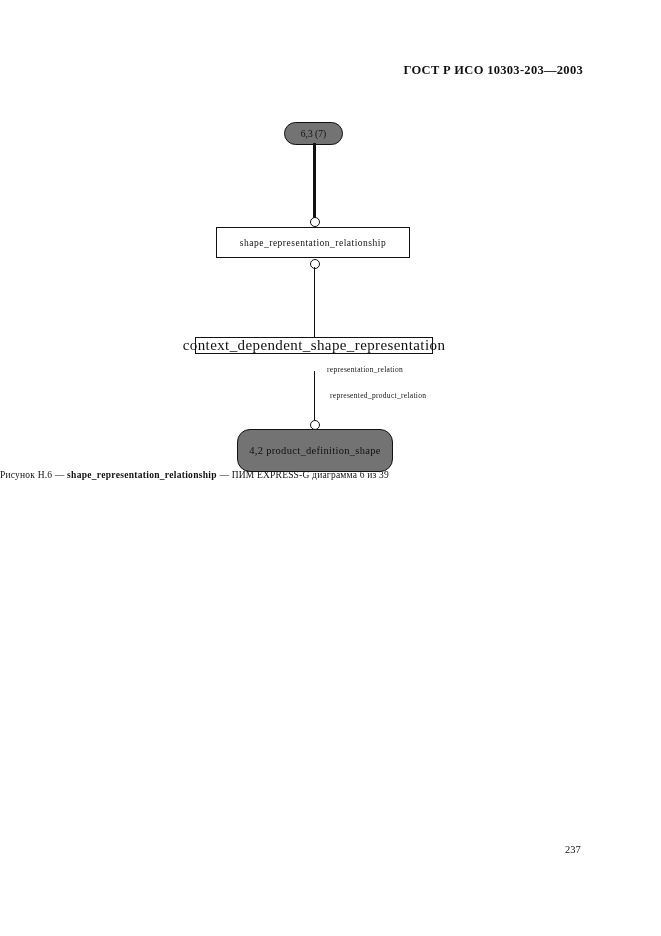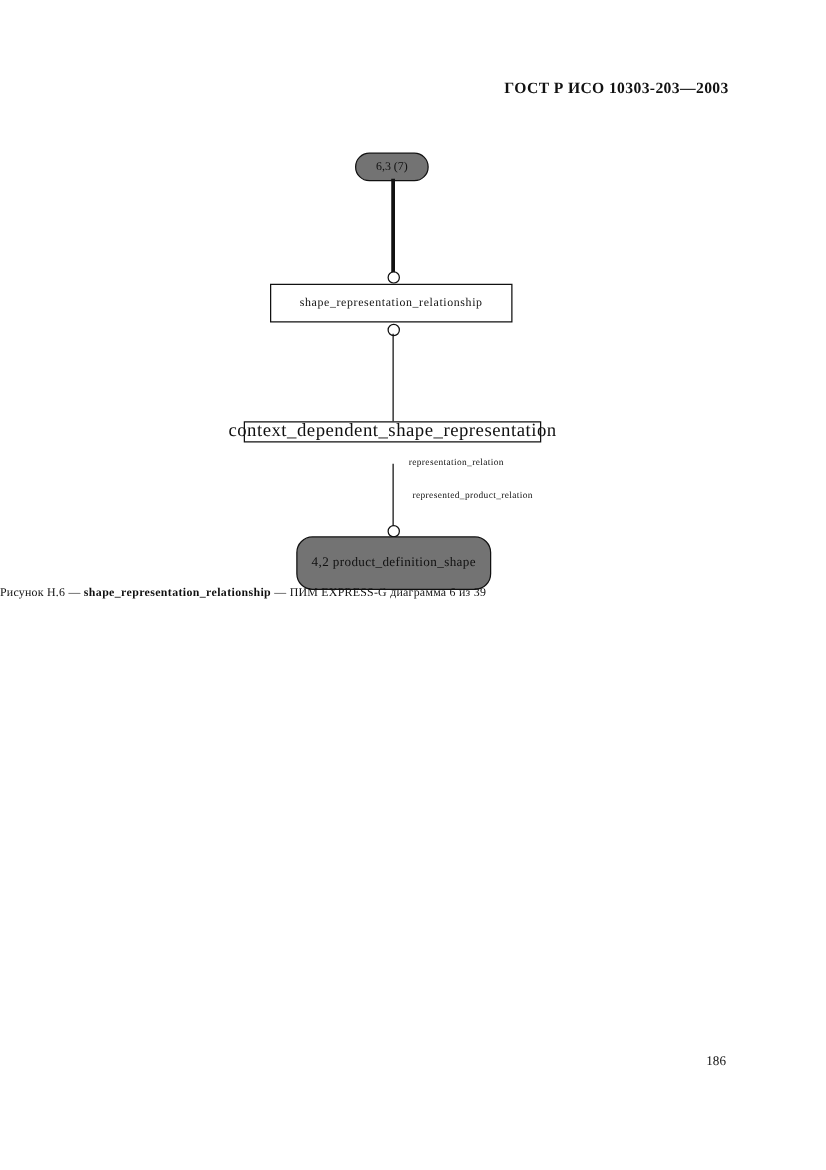--- a/index.html
+++ b/index.html
@@ -133,15 +133,15 @@
     <div class="node-oval oval-bottom">
       <span>4,2 product_definition_shape</span>
     </div>
 
   </div>
 
   <div class="figure-caption">
     <span>Рисунок Н.6 — </span><span class="entity">shape_representation_relationship</span><span> — ПИМ EXPRESS-G диаграмма 6 из 39</span>
   </div>
 
-  <div class="page-number">186</div>
+  <div class="page-number">237</div>
 
 </div>
 
 </body></html>

